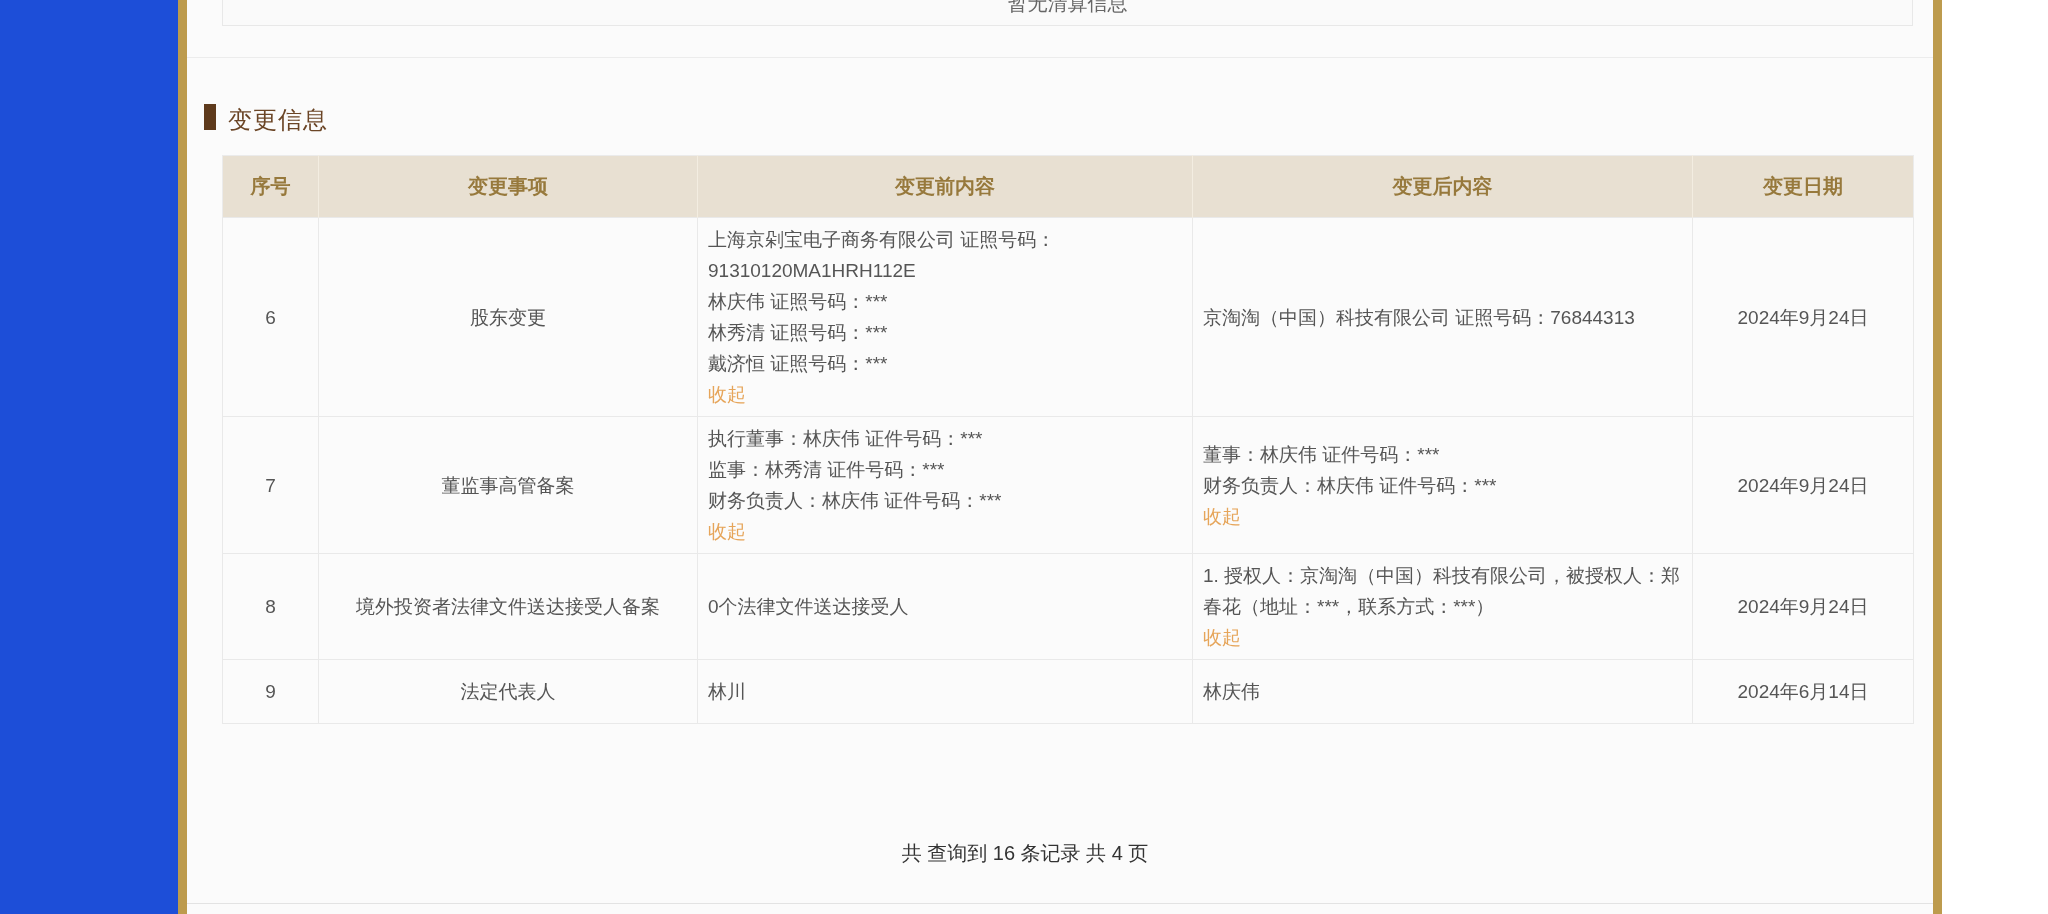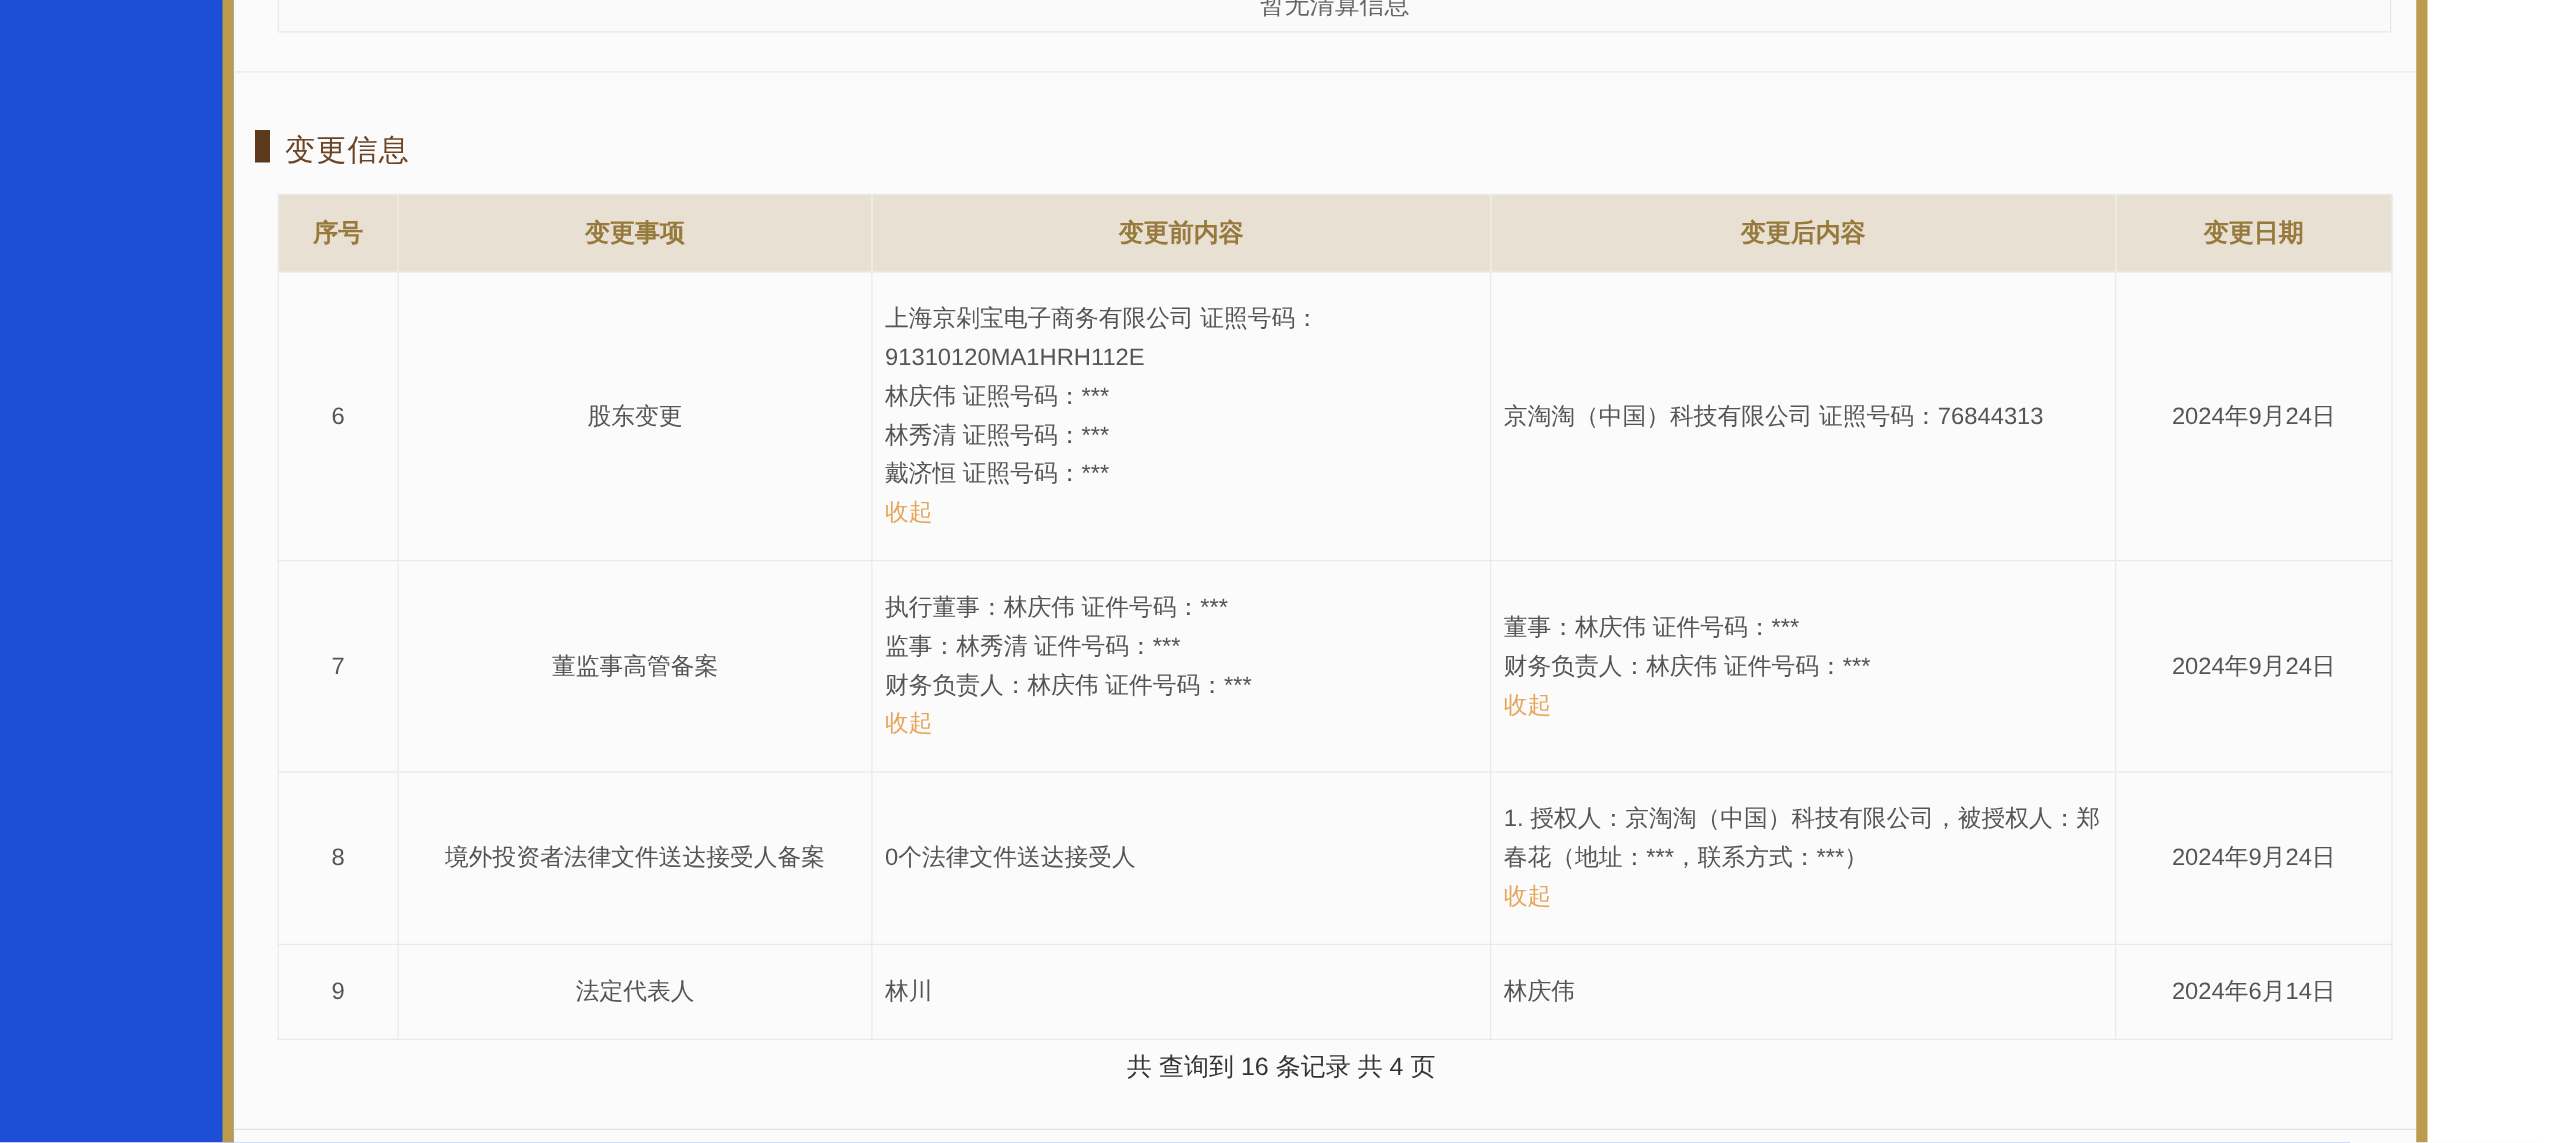--- a/index.html
+++ b/index.html
@@ -27,21 +27,21 @@
 
   table.change-table { position:absolute; top:155px; left:35px; width:1691px;
                        border-collapse:collapse; table-layout:fixed;
                        border:1px solid #ebebeb; }
   table.change-table th { background:#e8e0d2; color:#97793c; font-weight:bold;
                           font-size:20px; height:62px; text-align:center;
                           border-right:1px solid #f3ede1; }
   table.change-table th:last-child { border-right:none;margin-left:11px; }
   table.change-table td { border:1px solid #e9e9e9; vertical-align:middle;
                           font-size:19px; color:#555; height:64px;
-                          padding:22px 10px; line-height:31px; background:#fbfbfb; }
+                          padding:6px 10px; line-height:31px; background:#fbfbfb; }
   td.c-center { text-align:center; }
   td.c-left   { text-align:left; padding-left:18px; padding-right:18px; }
   .cl { text-align:left; }
   a.lnk { color:#e6a55a; text-decoration:none; cursor:pointer; }
 
   .pagination { position:absolute; top:840px; left:35px; width:1691px;
                 display:flex; align-items:center; justify-content:center; }
   .pagination .summary { font-size:20px; color:#333; margin-right:85px; }
   .pager { display:flex; align-items:center; gap:11px; }
   .pbtn { height:40px; min-width:40px; padding:0 15px; background:transparent;

